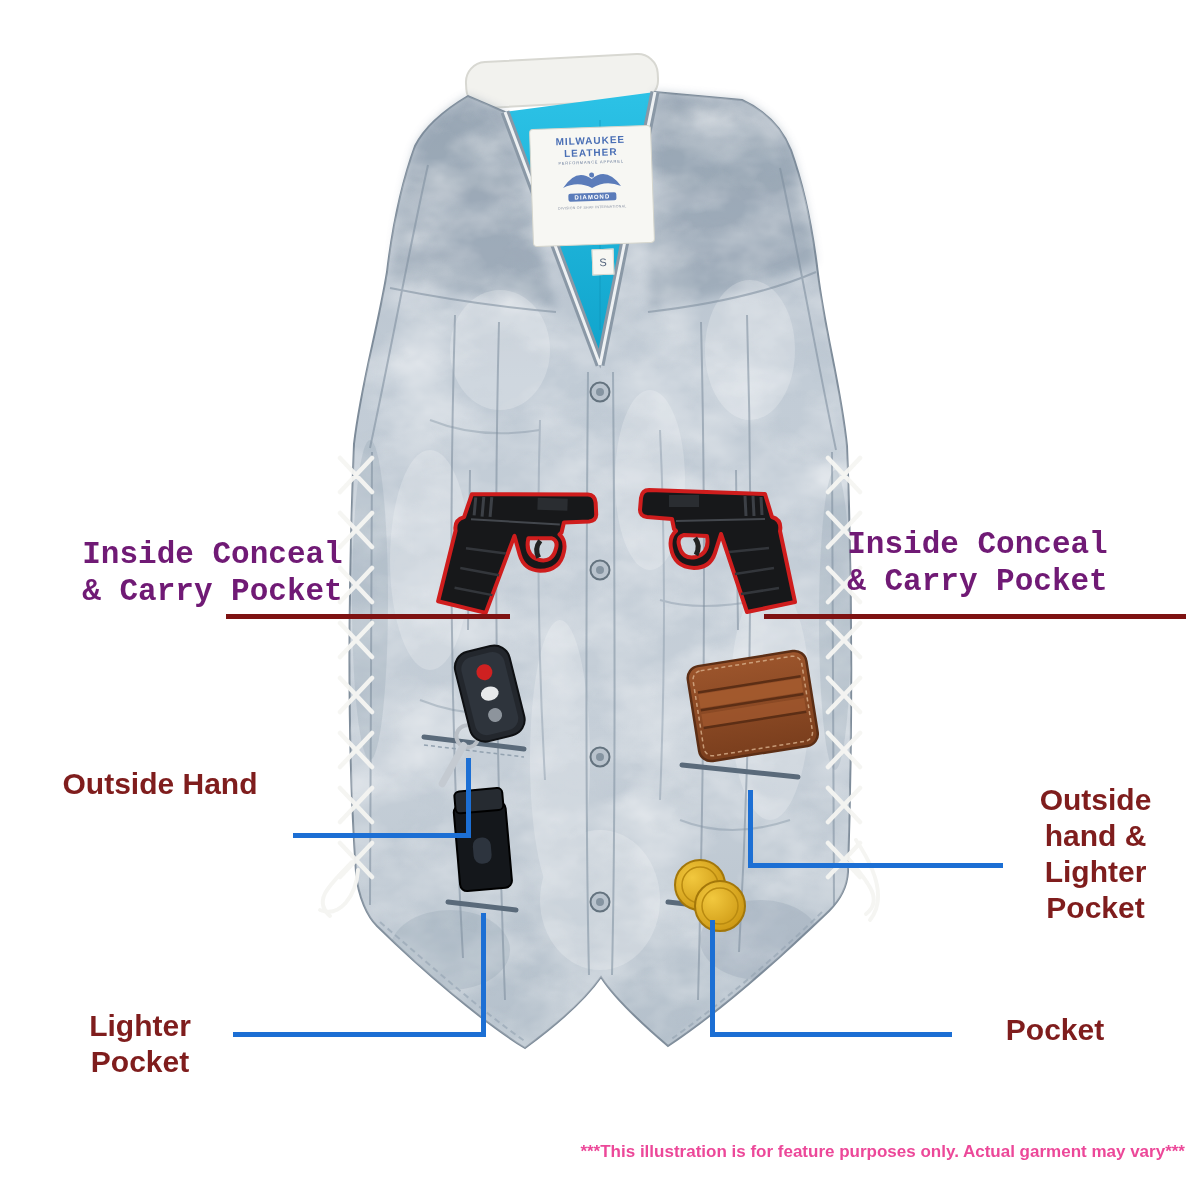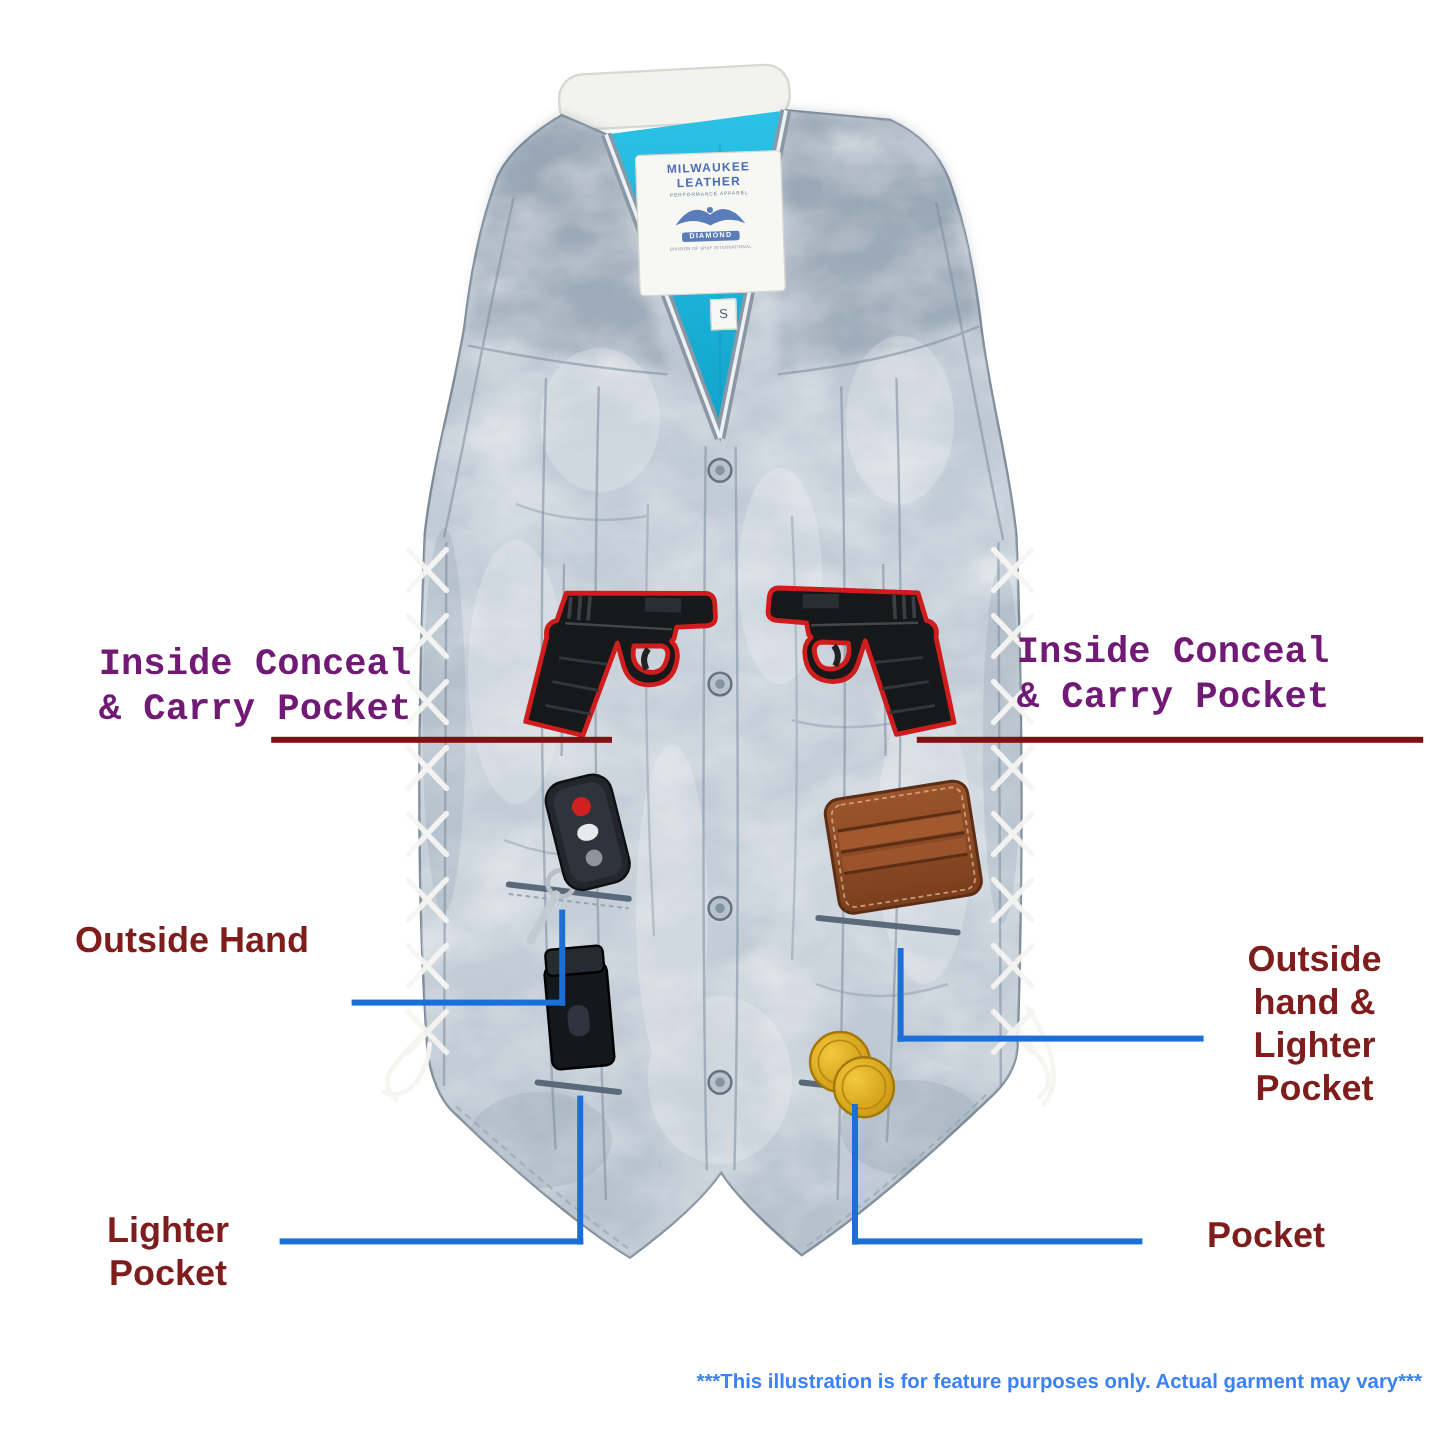--- a/index.html
+++ b/index.html
@@ -6,21 +6,21 @@
   .canvas{position:relative;width:1200px;height:1200px;background:#ffffff;overflow:hidden;
           font-family:"Liberation Sans", sans-serif;}
   svg{display:block;}
   .callout{position:absolute;font-weight:bold;text-align:center;line-height:1.2;}
   .callout.red{color:#701a75;font-family:Liberation Mono, monospace;}
   .callout.blue{color:#7f1d1d;}
   .cline{position:absolute;}
   .cline.red{background:#7e1212;}
   .cline.blue{background:#1c6fd4;}
   .disclaimer{position:absolute;left:420px;top:1142px;width:765px;text-align:right;
-              font-size:17px;font-weight:bold;color:#3b82f6;}
+              font-size:17px;font-weight:bold;color:#ec4899;}
   .garment-label{position:absolute;left:531px;top:127px;width:122px;height:118px;
                  background:#f7f7f3;border:1px solid #d6d6cd;border-radius:4px;
                  transform:rotate(-2deg);display:flex;flex-direction:column;align-items:center;
                  padding-top:7px;box-sizing:border-box;color:#4a6fb5;}
   .garment-label .brand{font-size:10px;font-weight:bold;letter-spacing:1px;line-height:1.15;}
   .garment-label .sub{font-size:5px;letter-spacing:1px;color:#6b7d9c;margin-top:1px;transform:scale(.8);}
   .garment-label .ribbon{font-size:6px;font-weight:bold;background:#5b7cba;color:#fff;
                          padding:1px 6px;border-radius:2px;margin-top:2px;letter-spacing:1px;}
   .garment-label .division{font-size:5px;color:#8a93a5;margin-top:3px;letter-spacing:.3px;transform:scale(.72);white-space:nowrap;}
   .size-tag{position:absolute;left:592px;top:249px;width:20px;height:24px;background:#f7f7f3;

